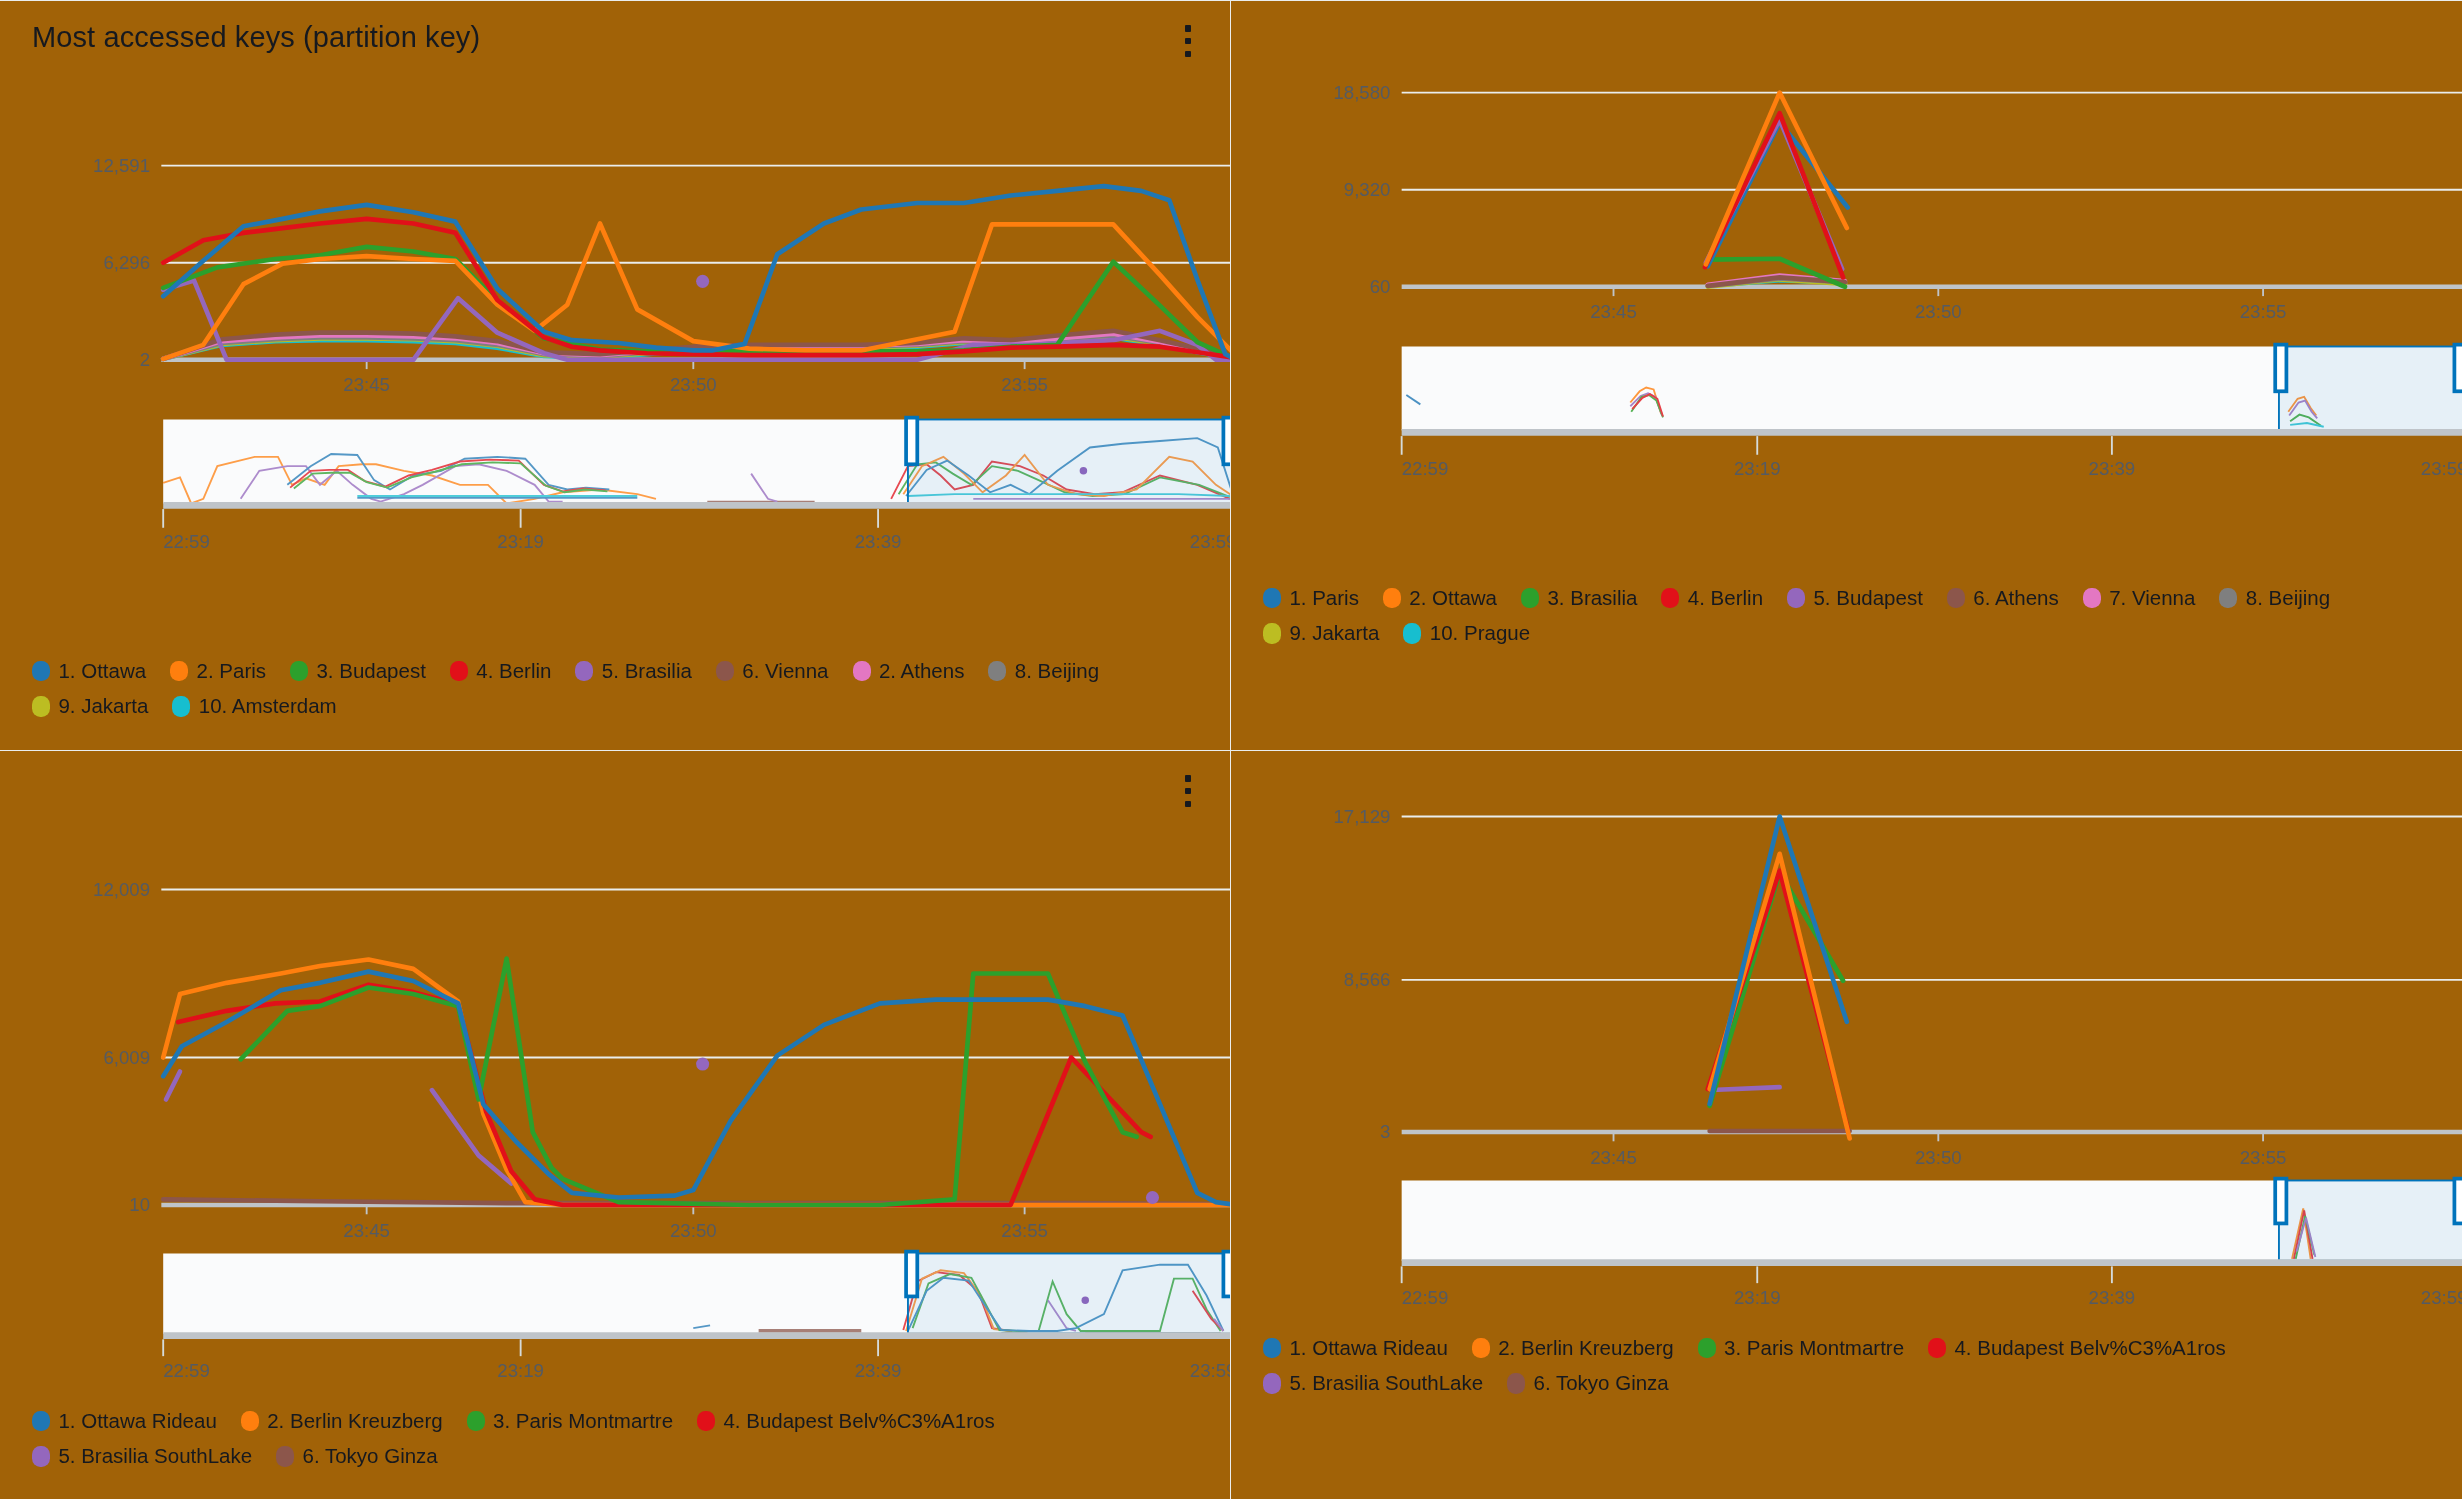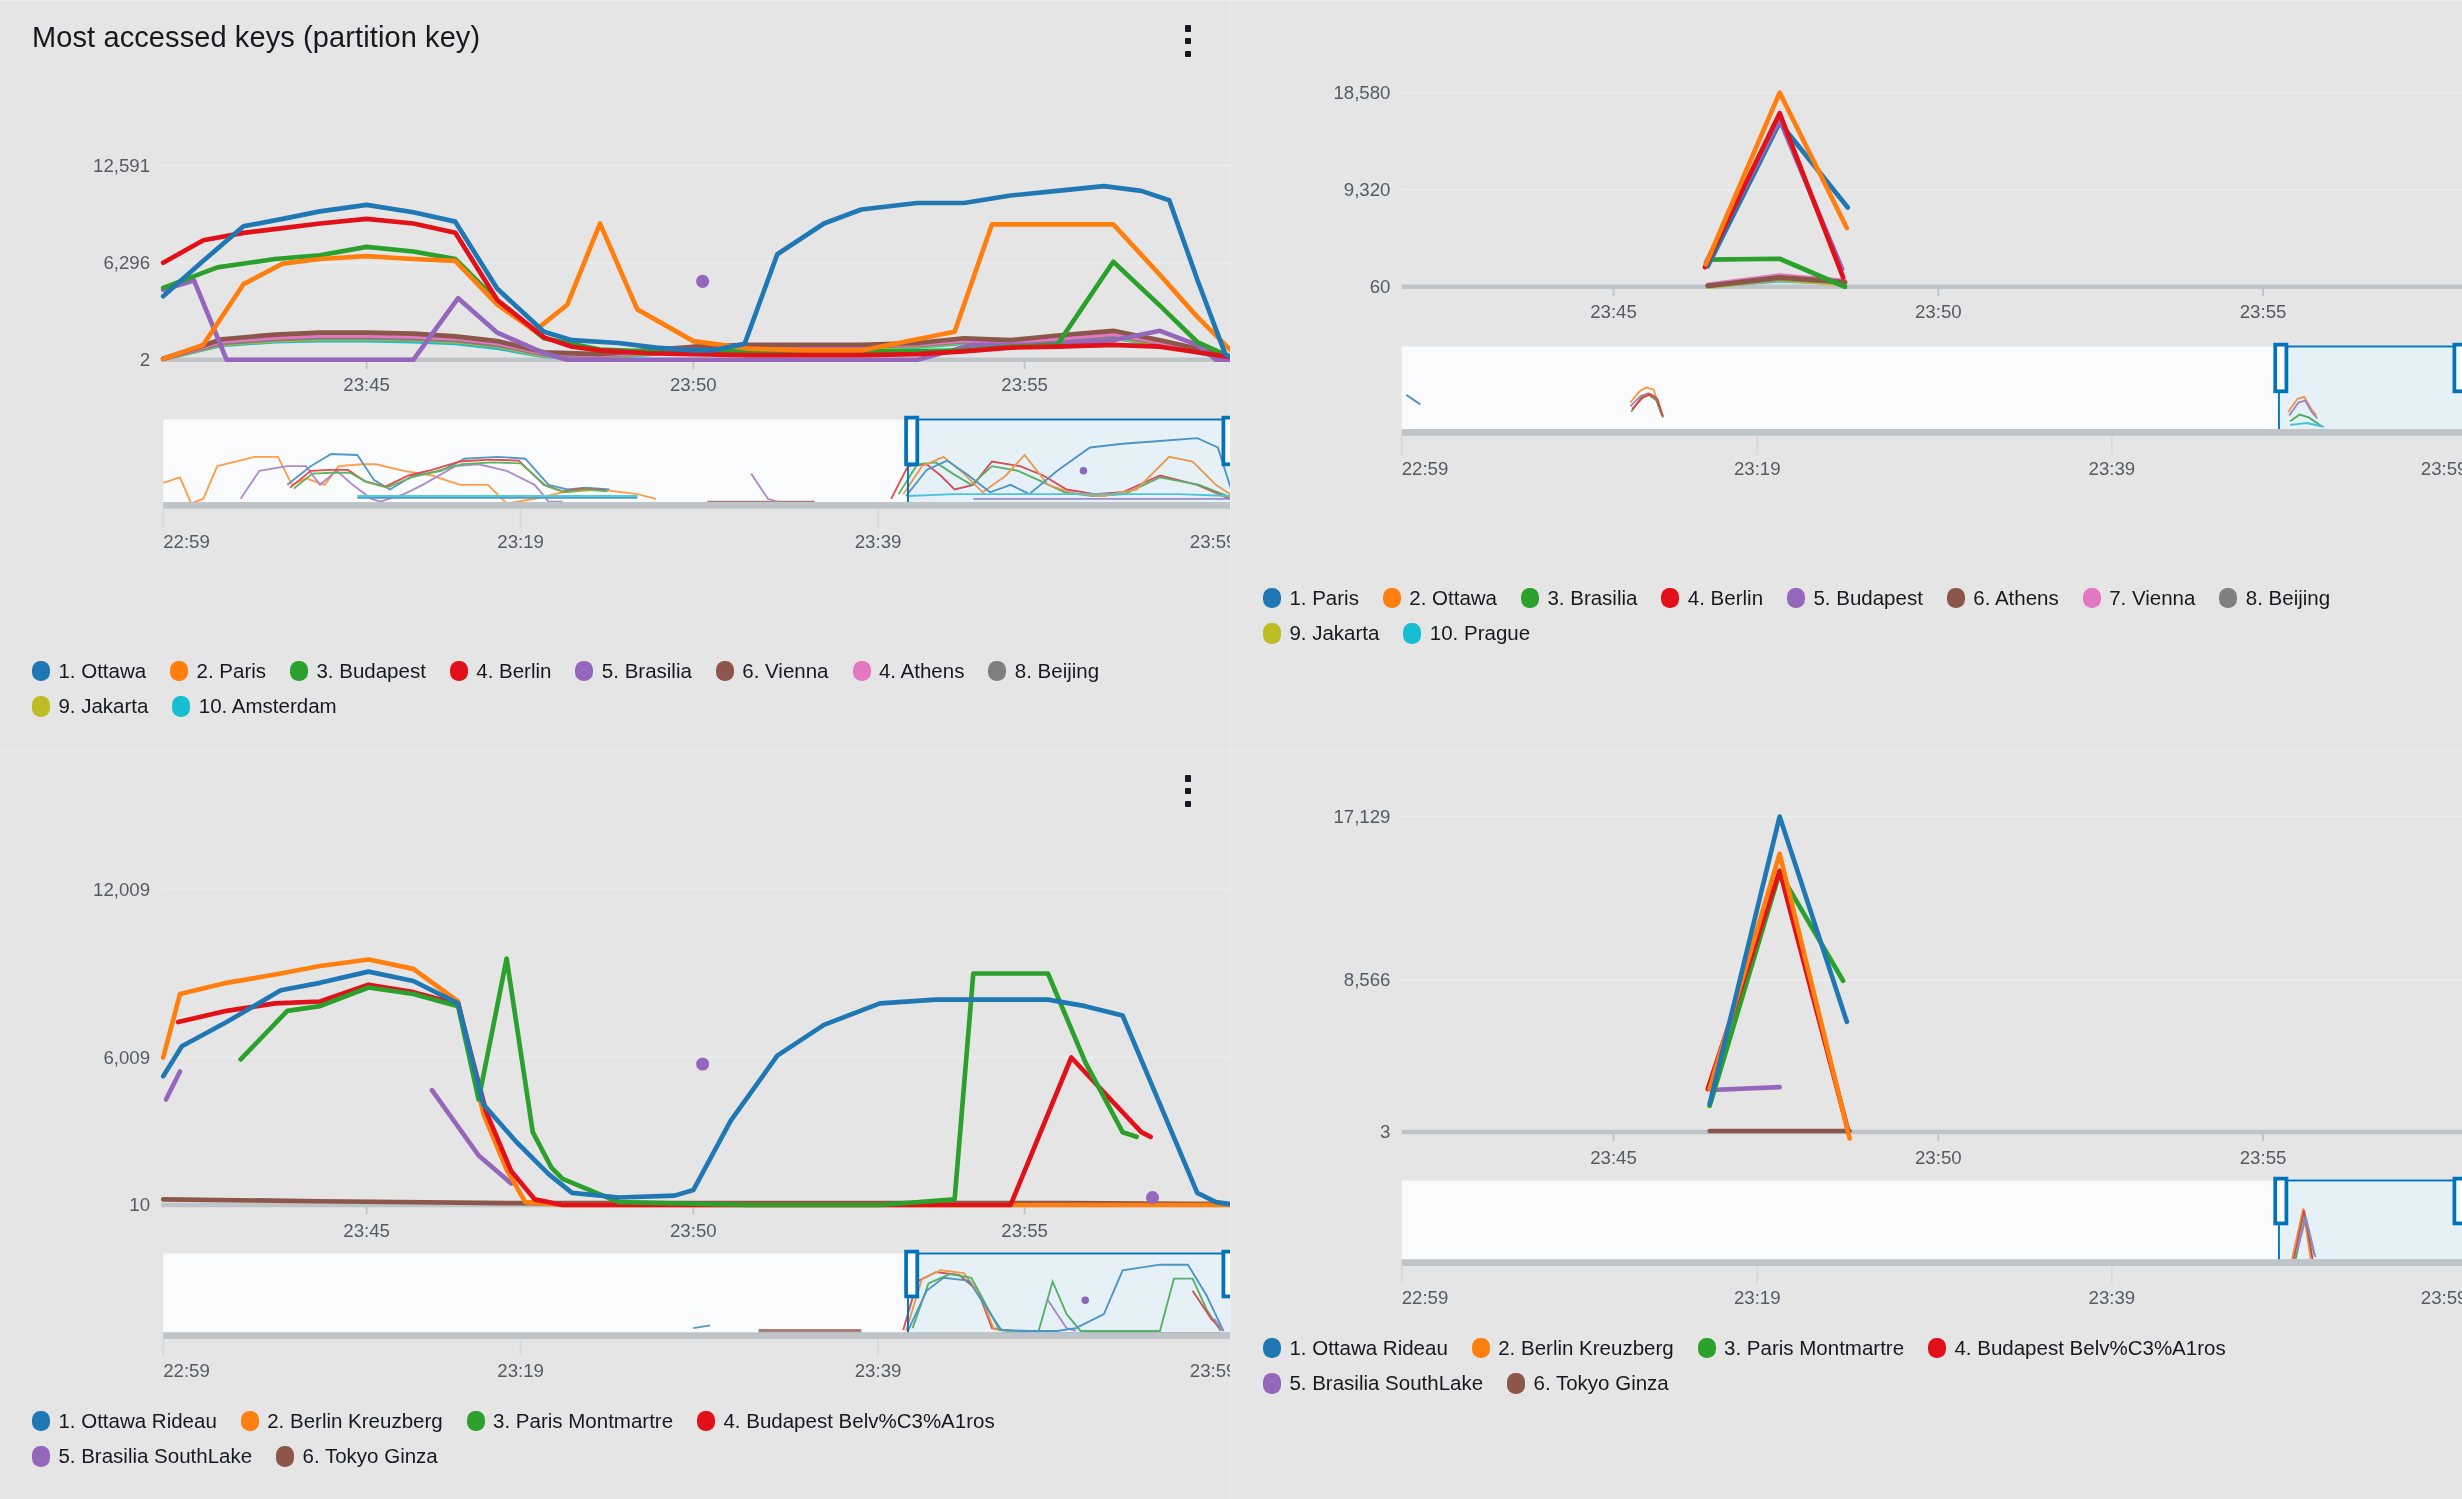--- a/index.html
+++ b/index.html
@@ -10,21 +10,21 @@
     overflow:hidden;
   }
   .grid{
     display:grid;
     grid-template-columns:1231px 1231px;
     grid-template-rows:750px 750px;
     width:2462px;height:1499px;
   }
   .panel{
     position:relative;
-    background:#e5e5e5;
+    background:#a16207;
     border-top:1.9px solid #eaeded;
     box-sizing:border-box;
     overflow:hidden;
   }
   .panel.left{border-right:1.9px solid #eaeded;}
   .panel-header{
     position:relative;
     height:73px;
     display:flex;
     align-items:center;
@@ -182,21 +182,21 @@
         <div class="legend-item">
           <span class="legend-dot" style="background: rgb(148, 103, 189);"></span>
           <span class="legend-label">5. Brasilia</span>
         </div>
         <div class="legend-item">
           <span class="legend-dot" style="background: rgb(140, 86, 75);"></span>
           <span class="legend-label">6. Vienna</span>
         </div>
         <div class="legend-item">
           <span class="legend-dot" style="background: rgb(227, 119, 194);"></span>
-          <span class="legend-label">4. Athens</span>
+          <span class="legend-label">2. Athens</span>
         </div>
         <div class="legend-item">
           <span class="legend-dot" style="background: rgb(127, 127, 127);"></span>
           <span class="legend-label">8. Beijing</span>
         </div>
         <div class="legend-item">
           <span class="legend-dot" style="background: rgb(188, 189, 34);"></span>
           <span class="legend-label">9. Jakarta</span>
         </div>
         <div class="legend-item">

